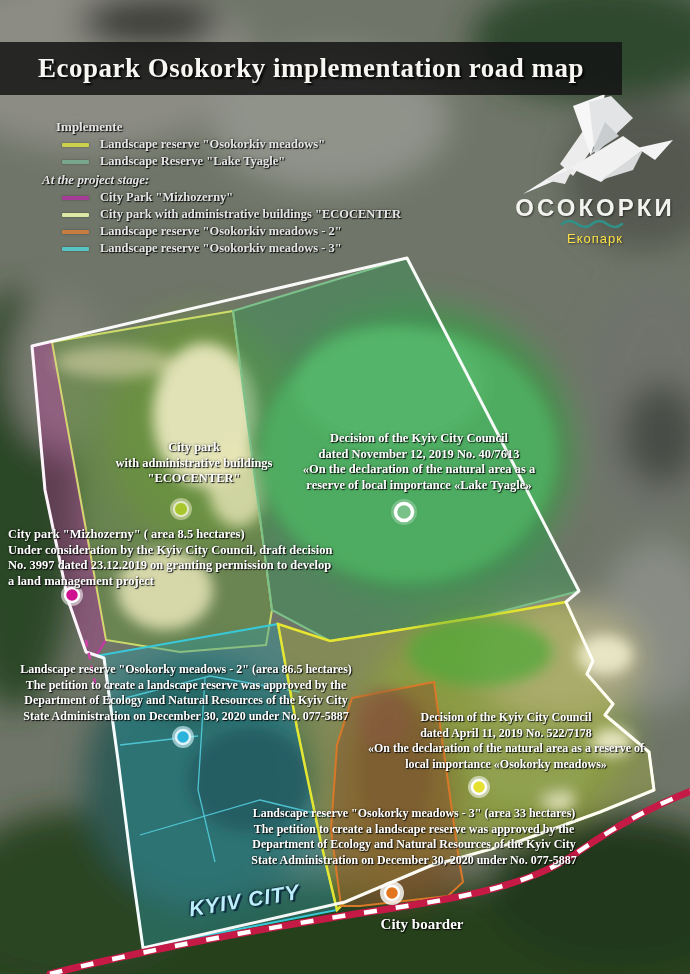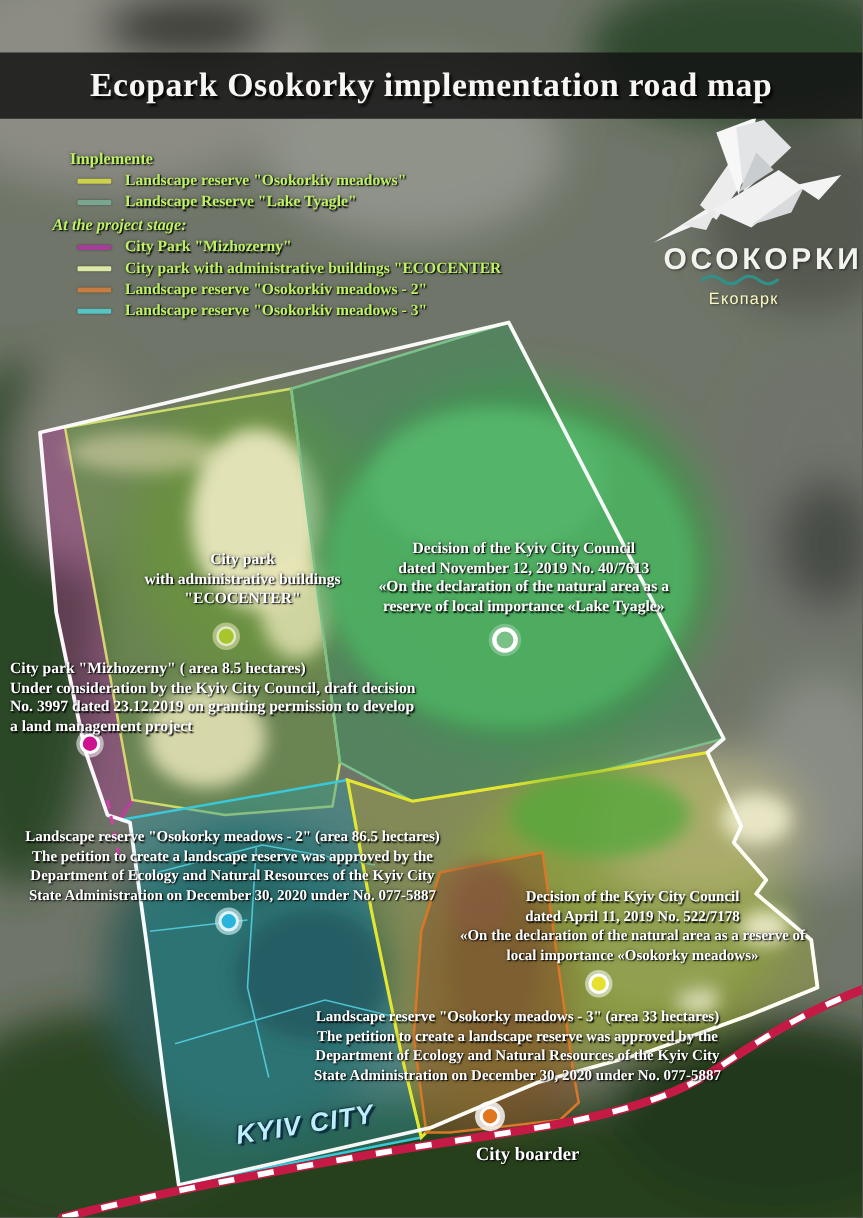--- a/index.html
+++ b/index.html
@@ -1,41 +1,41 @@
 <!DOCTYPE html>
 <html><head>
 <meta charset="utf-8">
 <style>
   html,body{margin:0;padding:0;background:#444;}
   #stage{position:relative;width:690px;height:974px;overflow:hidden;
          font-family:"Liberation Serif","DejaVu Serif",serif;background:#6f7568;}
   #bgsvg,#mapsvg{position:absolute;left:0;top:0;}
   
-  #banner{position:absolute;left:0;top:42px;width:690px;height:53px;
+  #banner{position:absolute;left:0;top:42px;width:622px;height:53px;
           background:rgba(20,20,20,.85);}
   #banner .t{width:100%;text-align:center;line-height:53px;color:#f7f6f2;
           font-weight:bold;font-size:27px;letter-spacing:.5px;
           text-shadow:2px 2px 2px rgba(0,0,0,.9);}
   
-  #legend{position:absolute;left:42px;top:117px;color:#bef264;}
+  #legend{position:absolute;left:42px;top:117px;color:#e5e5e5;}
   .lg-head{font-weight:bold;font-size:13px;margin:2px 0 3px 14px;
            text-shadow:1px 1px 1px rgba(0,0,0,.95),0 0 3px rgba(0,0,0,.6);}
   .lg-head.second{margin-left:0;font-style:italic;}
   .lg-row{display:flex;align-items:center;margin:0 0 4px 20px;height:13px;}
   .sw{display:inline-block;width:27px;height:4px;margin-right:11px;border-radius:1px;
       box-shadow:0 0 2px rgba(0,0,0,.4);}
   .lg-label{font-weight:bold;font-size:12.5px;white-space:nowrap;
       text-shadow:1px 1px 1px rgba(0,0,0,.95),0 0 3px rgba(0,0,0,.6);}
   
-  #logo-text{position:absolute;left:500px;top:194px;width:190px;text-align:right;
+  #logo-text{position:absolute;left:500px;top:194px;width:190px;text-align:center;
       font-family:"Liberation Sans","DejaVu Sans",sans-serif;color:#f2f2ef;
       font-weight:bold;font-size:24px;letter-spacing:3px;
       text-shadow:1px 1px 2px rgba(0,0,0,.5);}
   #logo-sub{position:absolute;left:500px;top:231px;width:190px;text-align:center;
-      font-family:"Liberation Sans","DejaVu Sans",sans-serif;color:#fef9c3;
+      font-family:"Liberation Sans","DejaVu Sans",sans-serif;color:#fde047;
       font-weight:normal;font-size:13px;letter-spacing:1px;
       text-shadow:1px 1px 2px rgba(0,0,0,.5);}
   
   .anno{position:absolute;color:#fff;font-weight:bold;white-space:pre-line;
       font-size:12.5px;line-height:15.5px;
       text-shadow:1px 1px 1px rgba(0,0,0,.9),0 0 3px rgba(0,0,0,.55);}
   .center{text-align:center;}
   #anno-ecocenter{left:88px;top:440px;width:212px;text-align:center;}
   #anno-tyagle{left:283px;top:431px;width:272px;}
   #anno-mizhozerny{left:8px;top:527px;width:336px;font-size:12.5px;}

